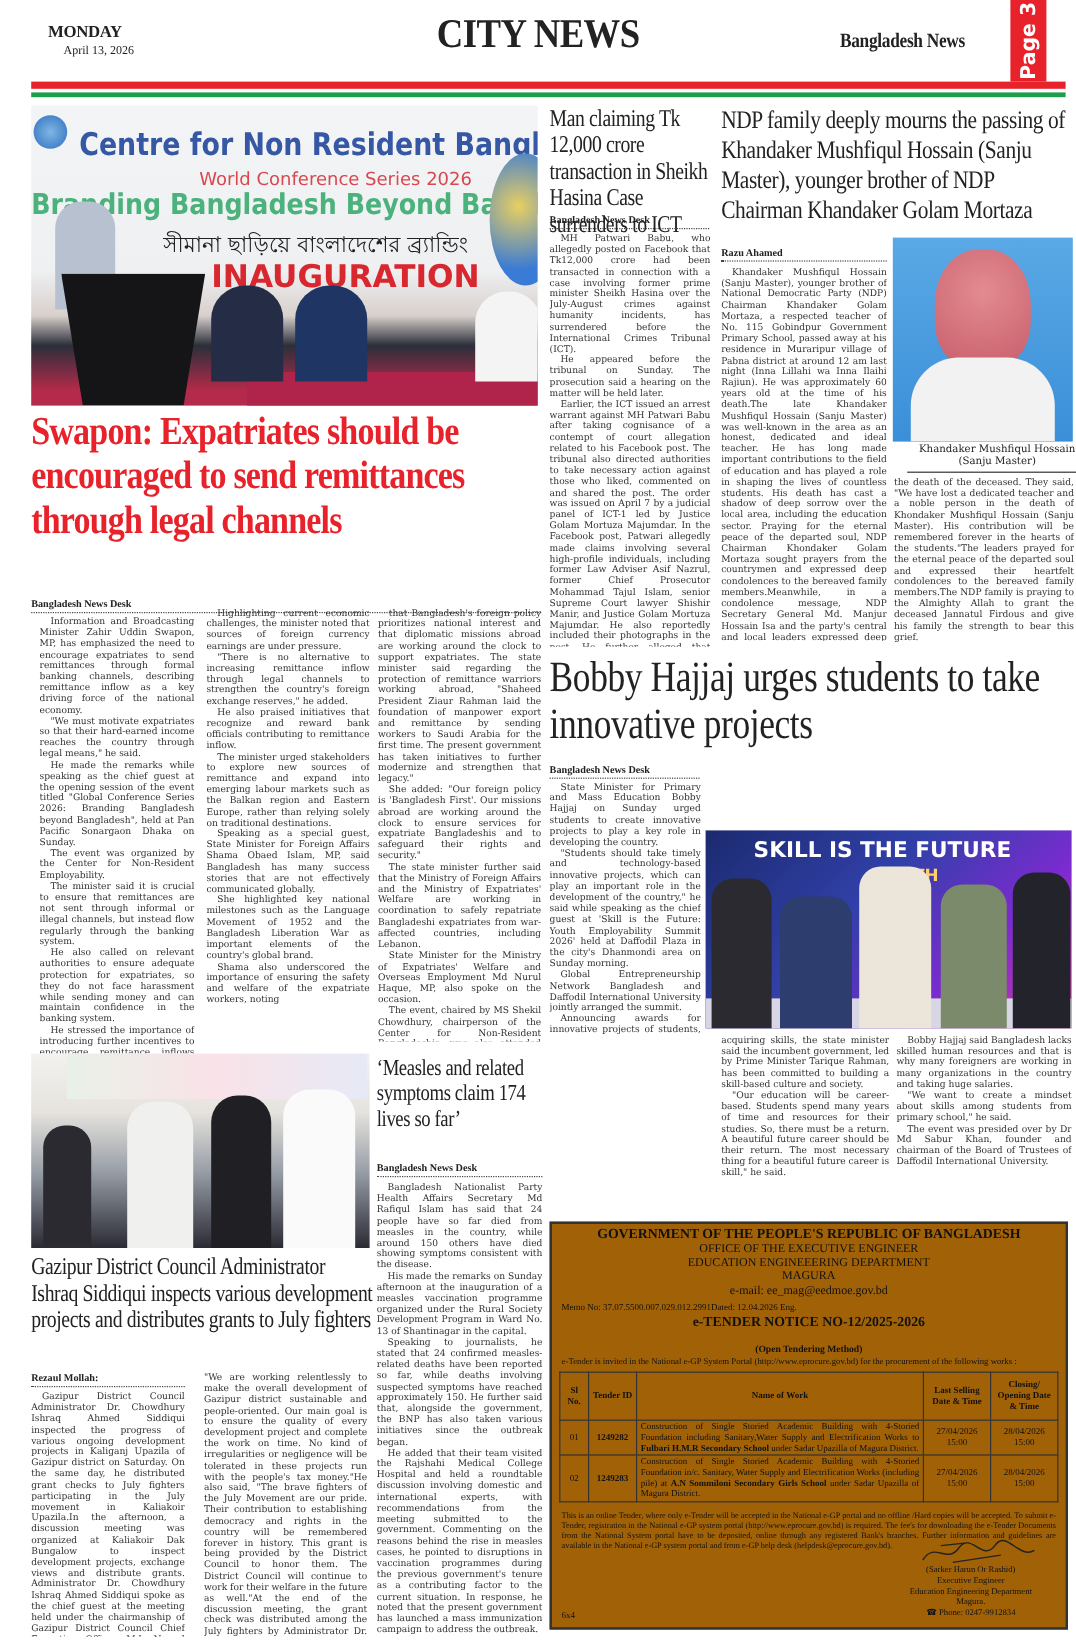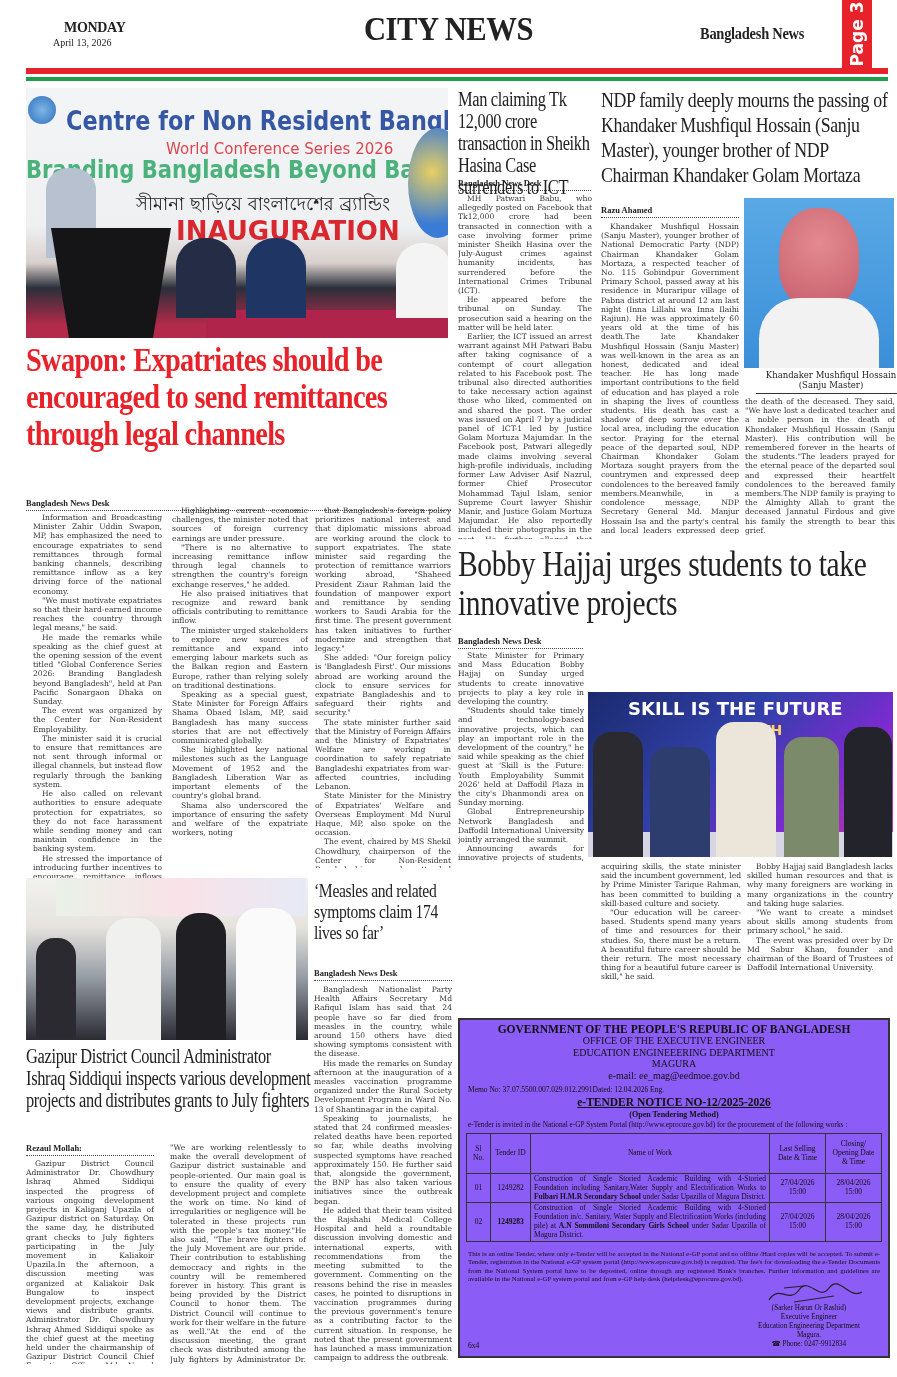--- a/index.html
+++ b/index.html
@@ -1,19 +1,19 @@
 <!DOCTYPE html>
 <html><head>
 <meta charset="utf-8">
 <style>
 *{box-sizing:border-box;margin:0;padding:0}
 html,body{width:897px;height:1377px;background:#fff;overflow:hidden}
 body{position:relative;font-family:"DejaVu Serif","Liberation Serif",serif;color:#222}
 .abs{position:absolute}
-.masthead .day{left:64px;top:20px;font:bold 14px "Liberation Serif",serif;letter-spacing:-0.3px}
+.masthead .day{left:40px;top:20px;font:bold 14px "Liberation Serif",serif;letter-spacing:-0.3px}
 .masthead .date{left:53px;top:37px;font:10px "Liberation Serif",serif}
 .masthead .title{left:0;width:897px;top:10px;text-align:center;font:bold 34px "Liberation Serif",serif;transform:scaleX(0.9);letter-spacing:-0.5px;color:#222}
 .masthead .brand{left:700px;top:24px;font:bold 17px "Liberation Serif",serif;transform:scaleX(0.85);transform-origin:left;letter-spacing:-0.3px}
 .page-tab{left:842px;top:0;width:30px;height:68px;background:#e8222a;color:#fff;display:flex;align-items:center;justify-content:center}
 .page-tab span{transform:rotate(-90deg);font:bold 17px "DejaVu Sans",sans-serif;white-space:nowrap}
 .rule-red{left:26px;top:68px;width:862px;height:6px;background:#e8222a}
 .rule-green{left:26px;top:77px;width:862px;height:4px;background:#1d9e4a}
 
 .photo{overflow:hidden}
 .ph-conf{left:26px;top:88px;width:422px;height:250px;background:linear-gradient(180deg,#f3f4f6 0%,#eef0f2 55%,#d8d0cc 70%,#2b2f3a 80%,#b42a4a 95%)}
@@ -51,30 +51,30 @@
 
 .ph-skill{left:588px;top:692px;width:305px;height:165px;background:linear-gradient(135deg,#1b2a6e,#3140a8 40%,#7a2bd0 70%,#d83aa0)}
 .ph-skill .t1{left:40px;top:6px;font:bold 18px "DejaVu Sans",sans-serif;color:#fff;white-space:nowrap}
 .ph-skill .t2{left:140px;top:30px;font:bold 14px "DejaVu Sans",sans-serif;color:#ffd166}
 .ph-skill .p{border-radius:18px 18px 0 0}
 .ph-skill .floor{left:0;top:140px;width:305px;height:25px;background:#d8d6e4}
 
 .ph-gazi{left:26px;top:878px;width:282px;height:162px;background:linear-gradient(180deg,#f2f2ee 0%,#e6e3de 30%,#9aa0a8 60%,#2a2a33 100%)}
 .ph-gazi .banner{left:30px;top:0;width:250px;height:38px;background:linear-gradient(90deg,#e9f1e7,#f9e2e8,#e6eaf6)}
 
-.tender{left:458px;top:1018px;width:432px;height:340px;border:2px solid #333;background:#8b5cf6;font-family:"Liberation Serif",serif;color:#111}
+.tender{left:458px;top:1018px;width:432px;height:340px;border:2px solid #333;background:#a16207;font-family:"Liberation Serif",serif;color:#111}
 .tender .hd1{text-align:center;font:bold 11.5px "Liberation Serif",serif;margin-top:3px}
 .tender .hd2{text-align:center;font:10px/11.5px "Liberation Serif",serif}
 .tender .memo{display:flex;justify-content:flex-start;font:7.5px "Liberation Serif",serif;padding:4px 6px 0 8px}
-.tender .notice{text-align:center;font:bold 11.5px "Liberation Serif",serif;text-decoration:underline;margin-top:2px}
-.tender .method{text-align:center;font:bold 8px "Liberation Serif",serif;margin-top:2px}
+.tender .notice{text-align:center;font:bold 11.5px "Liberation Serif",serif;margin-top:2px}
+.tender .method{text-align:center;font:bold 8px "Liberation Serif",serif;margin-top:12px}
 .tender .intro{font:7.3px/9px "Liberation Serif",serif;padding:1px 8px}
 .tender table{border-collapse:collapse;margin:3px 0 0 6px;width:416px;font:7.5px/8.8px "Liberation Serif",serif}
 .tender th,.tender td{border:1px solid #333;padding:1px 3px;text-align:center;vertical-align:middle}
-.tender th{font-weight:normal;height:40px}
+.tender th{font-weight:bold;height:40px}
 .tender td.work{text-align:justify}
 .tender .foot{font:6.9px/8.6px "Liberation Serif",serif;padding:8px 8px 0 8px;text-align:justify}
 .tender .sign{position:absolute;right:14px;top:262px;width:130px;text-align:center;font:7.2px/9px "Liberation Serif",serif}
 .tender .sign .scrib{height:22px;position:relative}
 .tender .sign .scrib svg{position:absolute;left:20px;top:0}
 .tender .size{position:absolute;left:8px;bottom:6px;font:7.5px "Liberation Serif",serif}
 </style>
 </head>
 <body>
 
@@ -229,21 +229,21 @@
         <th style="width:24px">Sl No.</th>
         <th style="width:40px">Tender ID</th>
         <th>Name of Work</th>
         <th style="width:56px">Last Selling Date &amp; Time</th>
         <th style="width:56px">Closing/ Opening Date &amp; Time</th>
       </tr>
     </thead>
     <tbody>
       <tr>
         <td>01</td>
-        <td style="font-weight:normal">1249282</td>
+        <td style="font-weight:bold">1249282</td>
         <td class="work"><span>Construction of Single Storied Academic Building with 4-Storied Foundation including Sanitary,Water Supply and Electrification Works to </span><b>Fulbari H.M.R Secondary School</b><span> under Sadar Upazilla of Magura District.</span></td>
         <td>27/04/2026 15:00</td>
         <td>28/04/2026 15:00</td>
       </tr>
       <tr>
         <td>02</td>
         <td style="font-weight:bold">1249283</td>
         <td class="work"><span>Construction of Single Storied Academic Building with 4-Storied Foundation in/c. Sanitary, Water Supply and Electrification Works (including pile) at </span><b>A.N Sommiloni Secondary Girls School</b><span> under Sadar Upazilla of Magura District.</span></td>
         <td>27/04/2026 15:00</td>
         <td>28/04/2026 15:00</td>

